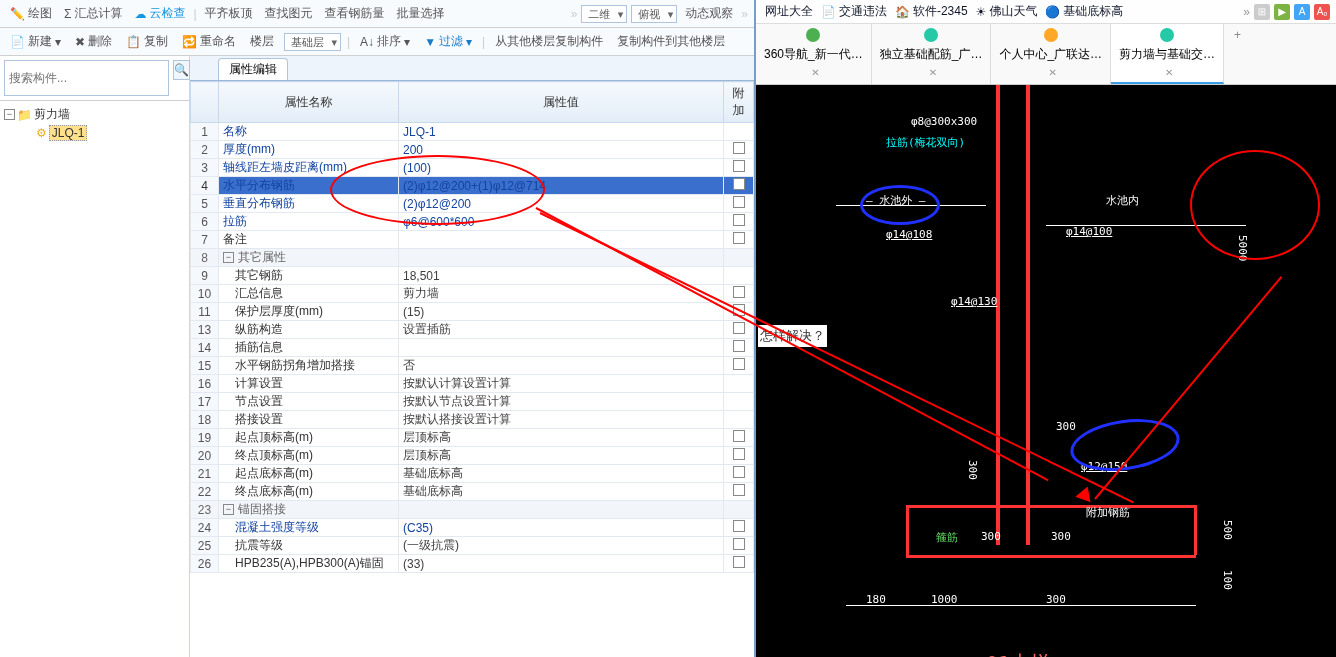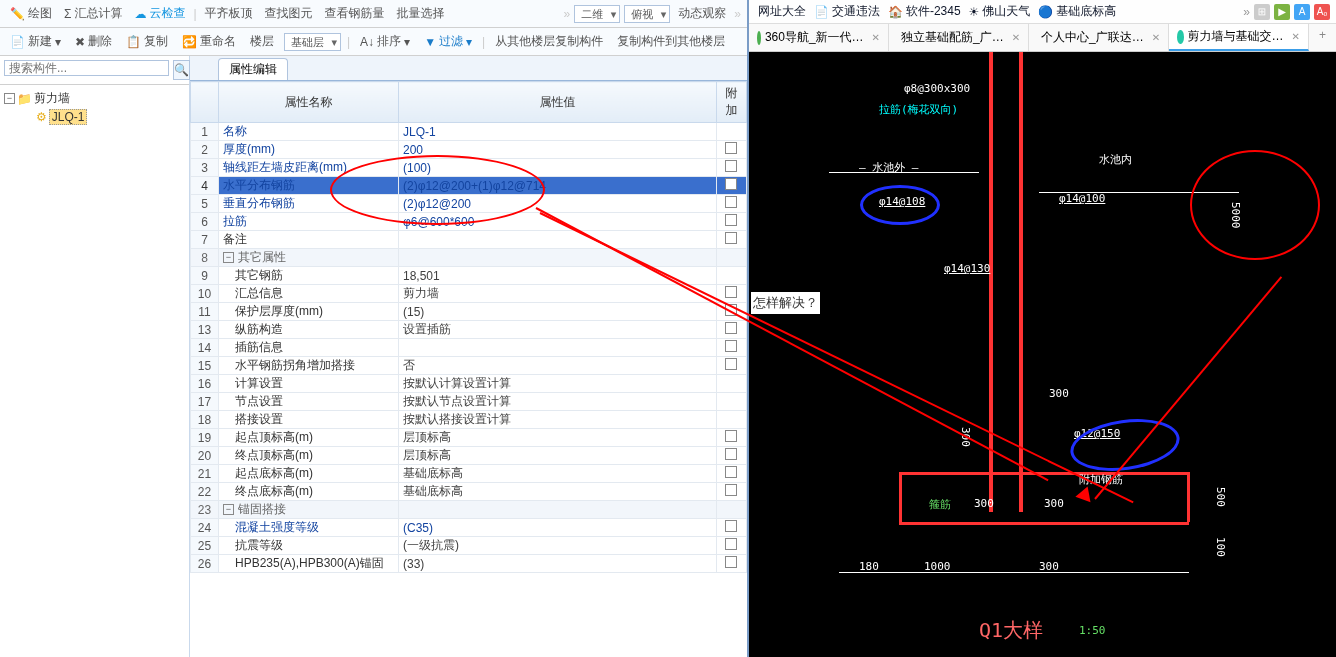--- a/index.html
+++ b/index.html
@@ -15,21 +15,21 @@
   .sep { color: #ccc; }
   .toolbar2 { display: flex; align-items: center; gap: 4px; padding: 3px 6px; border-bottom: 1px solid #d0d0d0; background:#f8fbfe; }
   .toolbar3 { display: flex; align-items: center; gap: 6px; padding: 3px 6px; border-bottom: 1px solid #d0d0d0; background:#f8fbfe; }
   .dropdown-small { border: 1px solid #b0c4de; padding: 0 16px 0 6px; height: 18px; line-height: 16px; font-size: 11px; color: #555; background: #fff; position: relative;}
   .dropdown-small:after { content: "▾"; position: absolute; right: 3px; top: 0; color: #666; }
 
   
   .left-body { display: flex; flex: 1; overflow: hidden; }
   .tree-pane { width: 190px; border-right: 1px solid #c9d9ec; display: flex; flex-direction: column; }
   .search-row { display: flex; padding: 4px; gap: 4px; border-bottom: 1px solid #d0d0d0; }
-  .search-input { flex: 1; border: 1px solid #b0c4de; height: 16px; padding: 0 4px; font-size: 12px; color: #a21caf; }
+  .search-input { flex: 1; border: 1px solid #b0c4de; height: 36px; padding: 0 4px; font-size: 12px; color: #a21caf; }
   .search-btn { width: 22px; height: 20px; border: 1px solid #b0c4de; background: #f0f6fd; display: flex; align-items: center; justify-content: center; cursor: pointer; color:#3a6fb5;}
   .tree { padding: 4px 2px; font-size: 12px; color: #333; }
   .tree-node { display: flex; align-items: center; gap: 2px; padding: 1px 2px; cursor: pointer; }
   .tree-sel-node { background: #FFE08C; border: 1px dotted #999; padding: 0 2px;}
   .tree-indent { width: 30px; }
   .toggle-box {width: 11px; height: 11px; border: 1px solid #888; display: inline-flex; align-items:center; justify-content:center; font-size:9px; line-height:9px; color:#555;}
   
   
   .prop-pane { flex: 1; display: flex; flex-direction: column; overflow: hidden; }
   .prop-tab { display: flex; background: #eef4fb; padding-top: 2px; padding-left:4px;}
@@ -47,21 +47,21 @@
   table.props tr.selected td.rownum { background:#f5f9fd; color:#333;}
   table.props tr.group td { background: #f2f6fb; color: #666;}
   .checkbox { width: 12px; height: 12px; border: 1px solid #888; display:inline-block; background:#fff;}
   .indent1 { padding-left: 16px !important;}
   .indent-group { display:flex; align-items:center; gap:4px;}
 
   
   .browser-top { display:flex; align-items:center; gap:8px; padding:3px 6px; border-bottom:1px solid #ddd; background:#fefefe; }
   .browser-top .link { color:#0f172a; display:flex; align-items:center; gap:3px; cursor:pointer; font-size:12px;}
   .browser-tabs { display:flex; border-bottom:1px solid #ccc; background:#f9f9f9; font-size:12px;}
-  .btab { display:flex; align-items:center; gap:4px; padding:4px 8px; border-right:1px solid #ddd; cursor:pointer; max-width:140px; overflow:hidden; white-space:nowrap;}
+  .btab { display:flex; align-items:center; gap:4px; padding:4px 8px; border-right:1px solid #ddd; cursor:pointer; max-width:140px; overflow:hidden; white-space:nowrap;flex-direction:column;}
   .btab.active { background:#fff; border-bottom:2px solid #3a9de8;}
   .btab .x { color:#999; font-size:10px; margin-left:4px;}
   .btab .favicon {width:14px;height:14px;border-radius:50%;display:inline-block;}
   .favicon.green{background:#4caf50;} .favicon.orange{background:#ffa726;} .favicon.teal{background:#25c9a8;}
   .newtab { padding:4px 10px; color:#888; cursor:pointer;}
 
   .cad-area { flex:1; background:#000; position:relative; overflow:hidden;}
   .cad-label { position:absolute; color:#fff; font-size:11px; font-family: SimSun, monospace;}
   .cad-label.cyan { color:#00ffff;}
   .cad-label.green { color:#66e066;}
@@ -390,21 +390,21 @@
       <div class="cad-line red" style="left:438px; top:420px; width:3px; height:50px;"></div>
 
       <div class="cad-line" style="left:80px; top:120px; width:150px; height:1px;"></div>
       <div class="cad-line" style="left:290px; top:140px; width:200px; height:1px;"></div>
 
       <div class="cad-line" style="left:90px; top:520px; width:350px; height:1px;"></div>
 
       <div class="cad-label white" style="left:155px; top:30px;">φ8@300x300</div>
       <div class="cad-label cyan" style="left:130px; top:50px;">拉筋(梅花双向)</div>
       <div class="cad-label white" style="left:110px; top:108px;">— <span>水池外</span> —</div>
-      <div class="cad-label white" style="left:350px; top:100px;">水池内</div>
+      <div class="cad-label white" style="left:350px; top:108px;">水池内</div>
       <div class="cad-label white" style="left:130px; top:143px; text-decoration:underline;">φ14@108</div>
       <div class="cad-label white" style="left:310px; top:140px; text-decoration:underline;">φ14@100</div>
       <div class="cad-label white" style="left:480px; top:150px; writing-mode:vertical-rl;">5000</div>
       <div class="cad-label white" style="left:195px; top:210px; text-decoration:underline;">φ14@130</div>
 
       <div class="cad-label white" style="left:300px; top:335px;">300</div>
       <div class="cad-label white" style="left:210px; top:375px; writing-mode:vertical-rl;">300</div>
       <div class="cad-label white" style="left:325px; top:375px; text-decoration:underline;">φ12@150</div>
       <div class="cad-label white" style="left:330px; top:420px;">附加钢筋</div>
       <div class="cad-label green" style="left:180px; top:445px;">箍筋</div>

